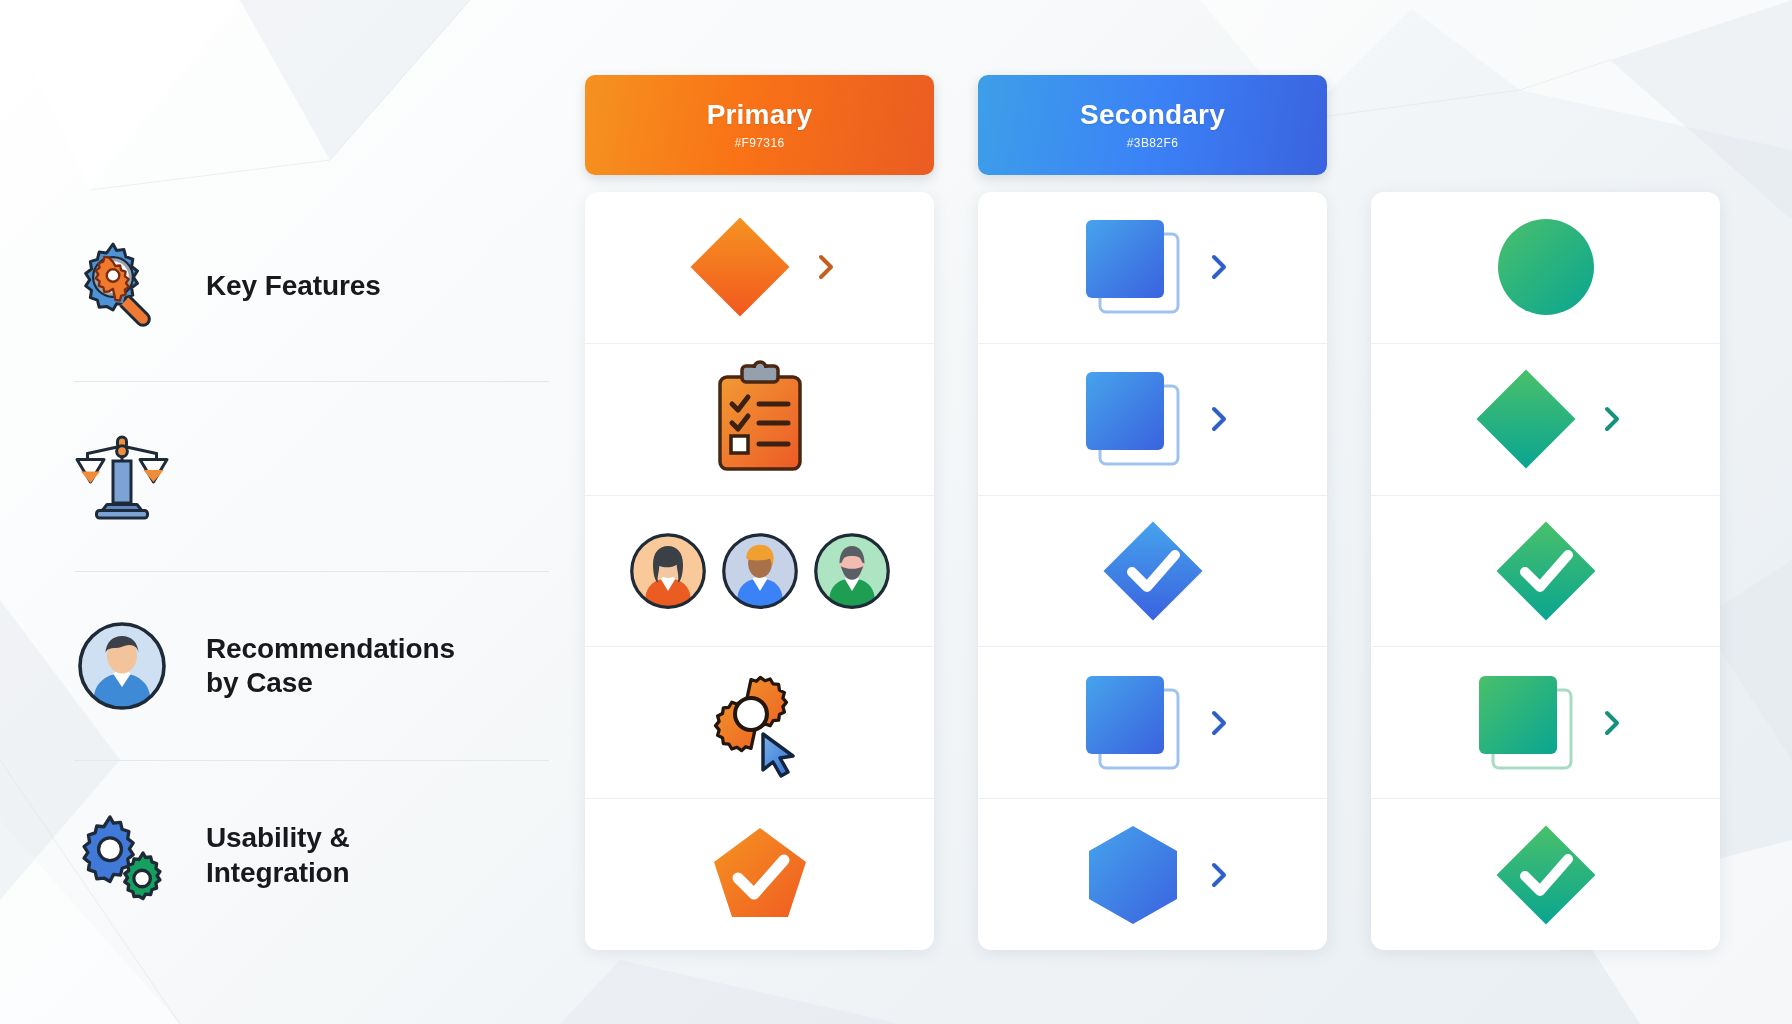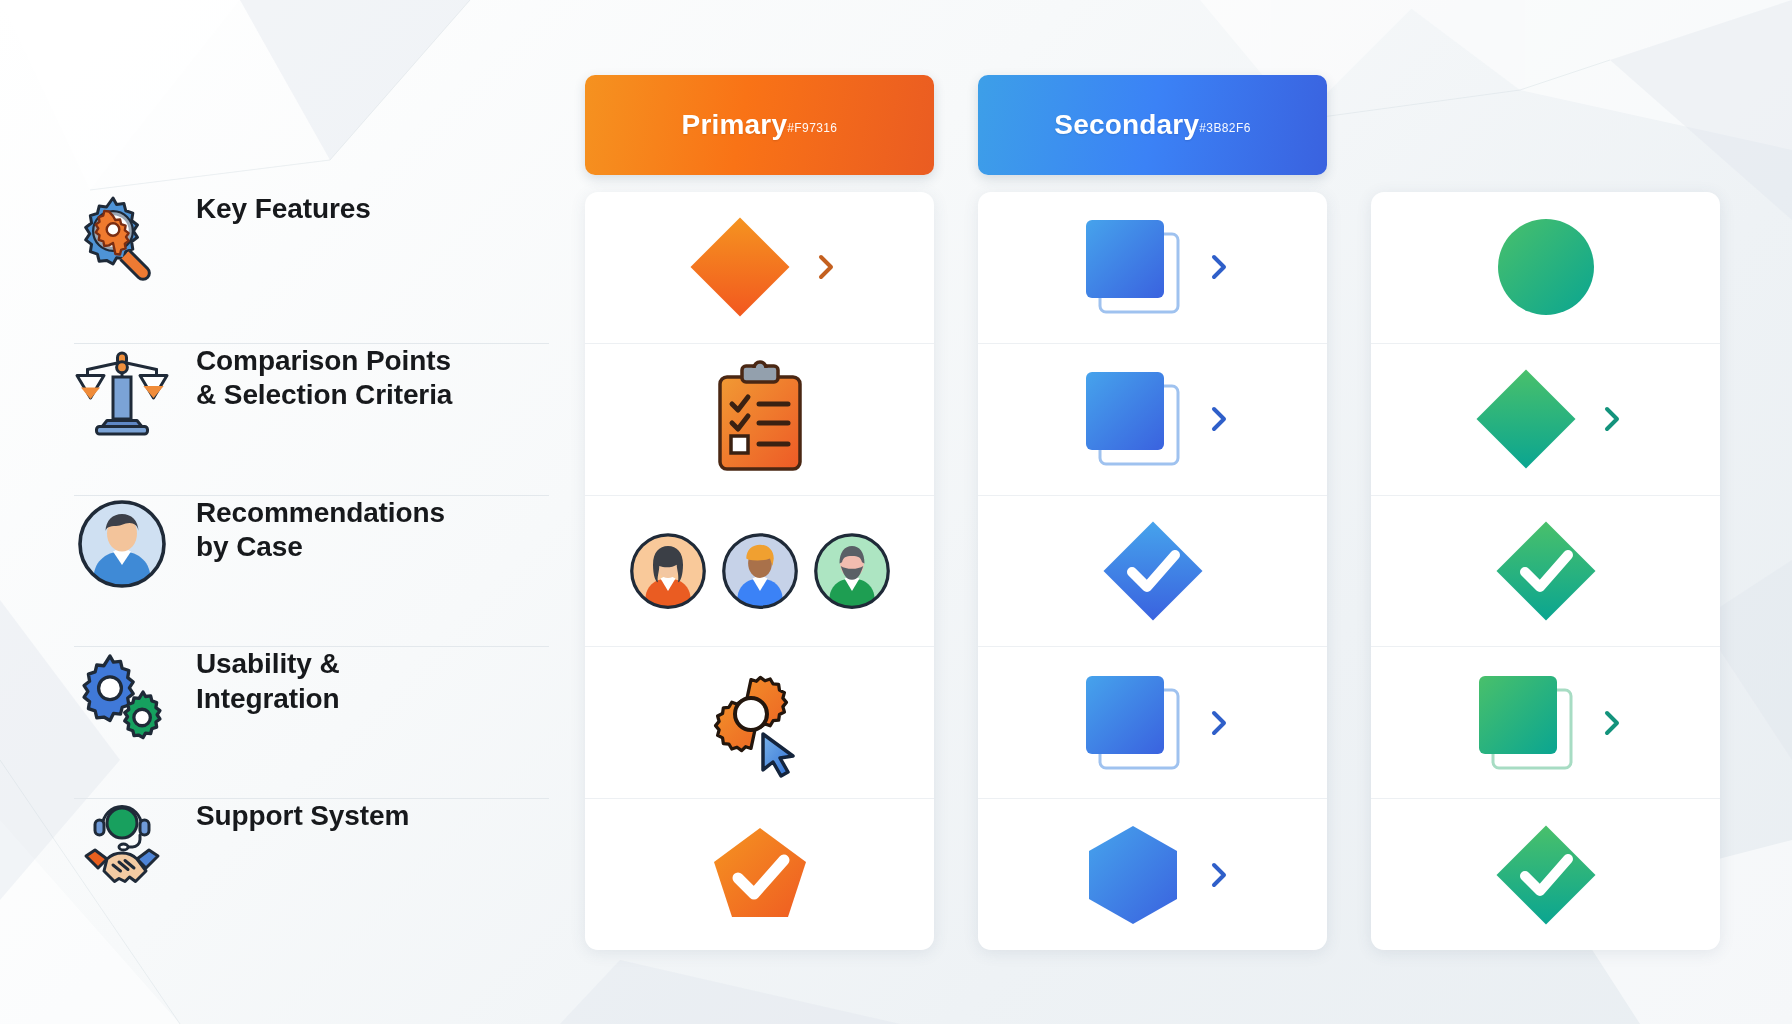--- a/index.html
+++ b/index.html
@@ -43,21 +43,21 @@
     align-items: stretch;
     justify-content: center;
     padding: 0 22px;
   }
   .header-spacer { grid-column: 1; grid-row: 2; }
 
   .col-header {
     flex: 1;
     border-radius: 10px;
     display: flex;
-    flex-direction: row;
+    flex-direction: column;
     align-items: center;
     justify-content: center;
     color: #ffffff;
     box-shadow: 0 4px 12px rgba(40,60,90,.16);
   }
   .col-header .ch-title {
     font-size: 28px;
     font-weight: 700;
     letter-spacing: .2px;
     line-height: 1.1;
@@ -79,21 +79,22 @@
     grid-column: 1;
     grid-row: 4;
     display: flex;
     flex-direction: column;
     padding-left: 74px;
     padding-right: 14px;
   }
   .label-row {
     flex: 1;
     display: flex;
-    gap: 26px;
+    align-items: center;
+    gap: 36px;
     border-bottom: 1px solid #e3e8ec;
   }
   .label-row:last-child { border-bottom: none; }
 
   .row-icon { width: 96px; height: 96px; flex: none; }
   .row-icon svg { width: 100%; height: 100%; display: block; }
 
   .row-label {
     font-size: 28px;
     font-weight: 700;
@@ -210,22 +211,20 @@
           <circle cx="32" cy="15.5" r="3.6" fill="#ef8f3c" stroke="#1f2a38" stroke-width="2"></circle>
           <path d="M2 21h18l-9 15z" fill="#ffffff" stroke="#1f2a38" stroke-width="2" stroke-linejoin="round"></path>
           <path d="M4.6 29h12.8l-6.4 7.6z" fill="#f08c3a"></path>
           <path d="M44 21h18l-9 15z" fill="#ffffff" stroke="#1f2a38" stroke-width="2" stroke-linejoin="round"></path>
           <path d="M46.2 28h13.6l-6.8 8z" fill="#f08c3a"></path>
           <rect x="26" y="22" width="12" height="28" fill="#7ba3d6" stroke="#1f2a38" stroke-width="2"></rect>
           <path d="M22 51h20l4 5H18z" fill="#5f87c4" stroke="#1f2a38" stroke-width="2" stroke-linejoin="round"></path>
           <rect x="15" y="55" width="34" height="5" rx="2" fill="#7ba3d6" stroke="#1f2a38" stroke-width="2"></rect>
         </svg>
       </div>
-      <div class="row-label">Comparison Points
-&amp; Selection Criteria</div>
     </div>
 
     <div class="label-row">
       <div class="row-icon">
         <svg viewBox="0 0 64 64">
           <defs>
               <clipPath id="clip-av-big">
                 <circle cx="32" cy="32" r="28"></circle>
               </clipPath>
             </defs>
@@ -251,39 +250,20 @@
             <circle cx="24" cy="27.5" r="7.6" fill="#ffffff"></circle>
             <path fill="#16a05f" d="M46 30l1.7 3 3.4-.4.8 3.3 3.2 1.1-.5 3.4 2.7 2-1.9 2.8 1.9 2.8-2.7 2 .5 3.4-3.2 1.1-.8 3.3-3.4-.4-1.7 3-3-1.7-3 .4-.8-3.3-3.2-1.1.5-3.4-2.7-2 1.9-2.8-1.9-2.8 2.7-2-.5-3.4 3.2-1.1.8-3.3 3.4.4z"></path>
             <circle cx="45.4" cy="47" r="5.5" fill="#ffffff"></circle>
           </g>
         </svg>
       </div>
       <div class="row-label">Usability &amp;
 Integration</div>
     </div>
 
-    <div class="label-row">
-      <div class="row-icon">
-        <svg viewBox="0 0 64 64">
-          <g stroke="#1f2a38" stroke-width="2" stroke-linejoin="round" stroke-linecap="round">
-            <circle cx="32" cy="16" r="10" fill="#18a05e"></circle>
-            <path d="M19 18a13 13 0 0 1 26 0" fill="none"></path>
-            <rect x="14" y="14" width="6" height="10" rx="3" fill="#6f9ad8"></rect>
-            <rect x="44" y="14" width="6" height="10" rx="3" fill="#6f9ad8"></rect>
-            <path d="M44 24v3a5 5 0 0 1-5 5h-4" fill="none"></path>
-            <ellipse cx="33" cy="32" rx="3" ry="2" fill="#ffffff"></ellipse>
-            <path d="M8 38l6-4 8 6-6 6z" fill="#e8601f"></path>
-            <path d="M56 38l-6-4-8 6 6 6z" fill="#4e84d6"></path>
-            <path d="M22 40c3-3 6-4 10-4s7 1 10 4l6 8-7 7-4-3-3 3-4-2-3 2-7-7z" fill="#f3cba3"></path>
-            <path d="M26 44l5 4M30 42l6 5M34 41l6 5" fill="none"></path>
-          </g>
-        </svg>
-      </div>
-      <div class="row-label">Support System</div>
-    </div>
   </div>
 
   <div class="value-col" id="value-col-primary">
 
     <div class="cell">
       <svg width="118" height="118" viewBox="0 0 118 118">
         <defs>
           <linearGradient id="gp1" x1="0" y1="0" x2="1" y2="1">
             <stop offset="0" stop-color="#f59320"></stop>
               <stop offset="1" stop-color="#f2581f"></stop>

